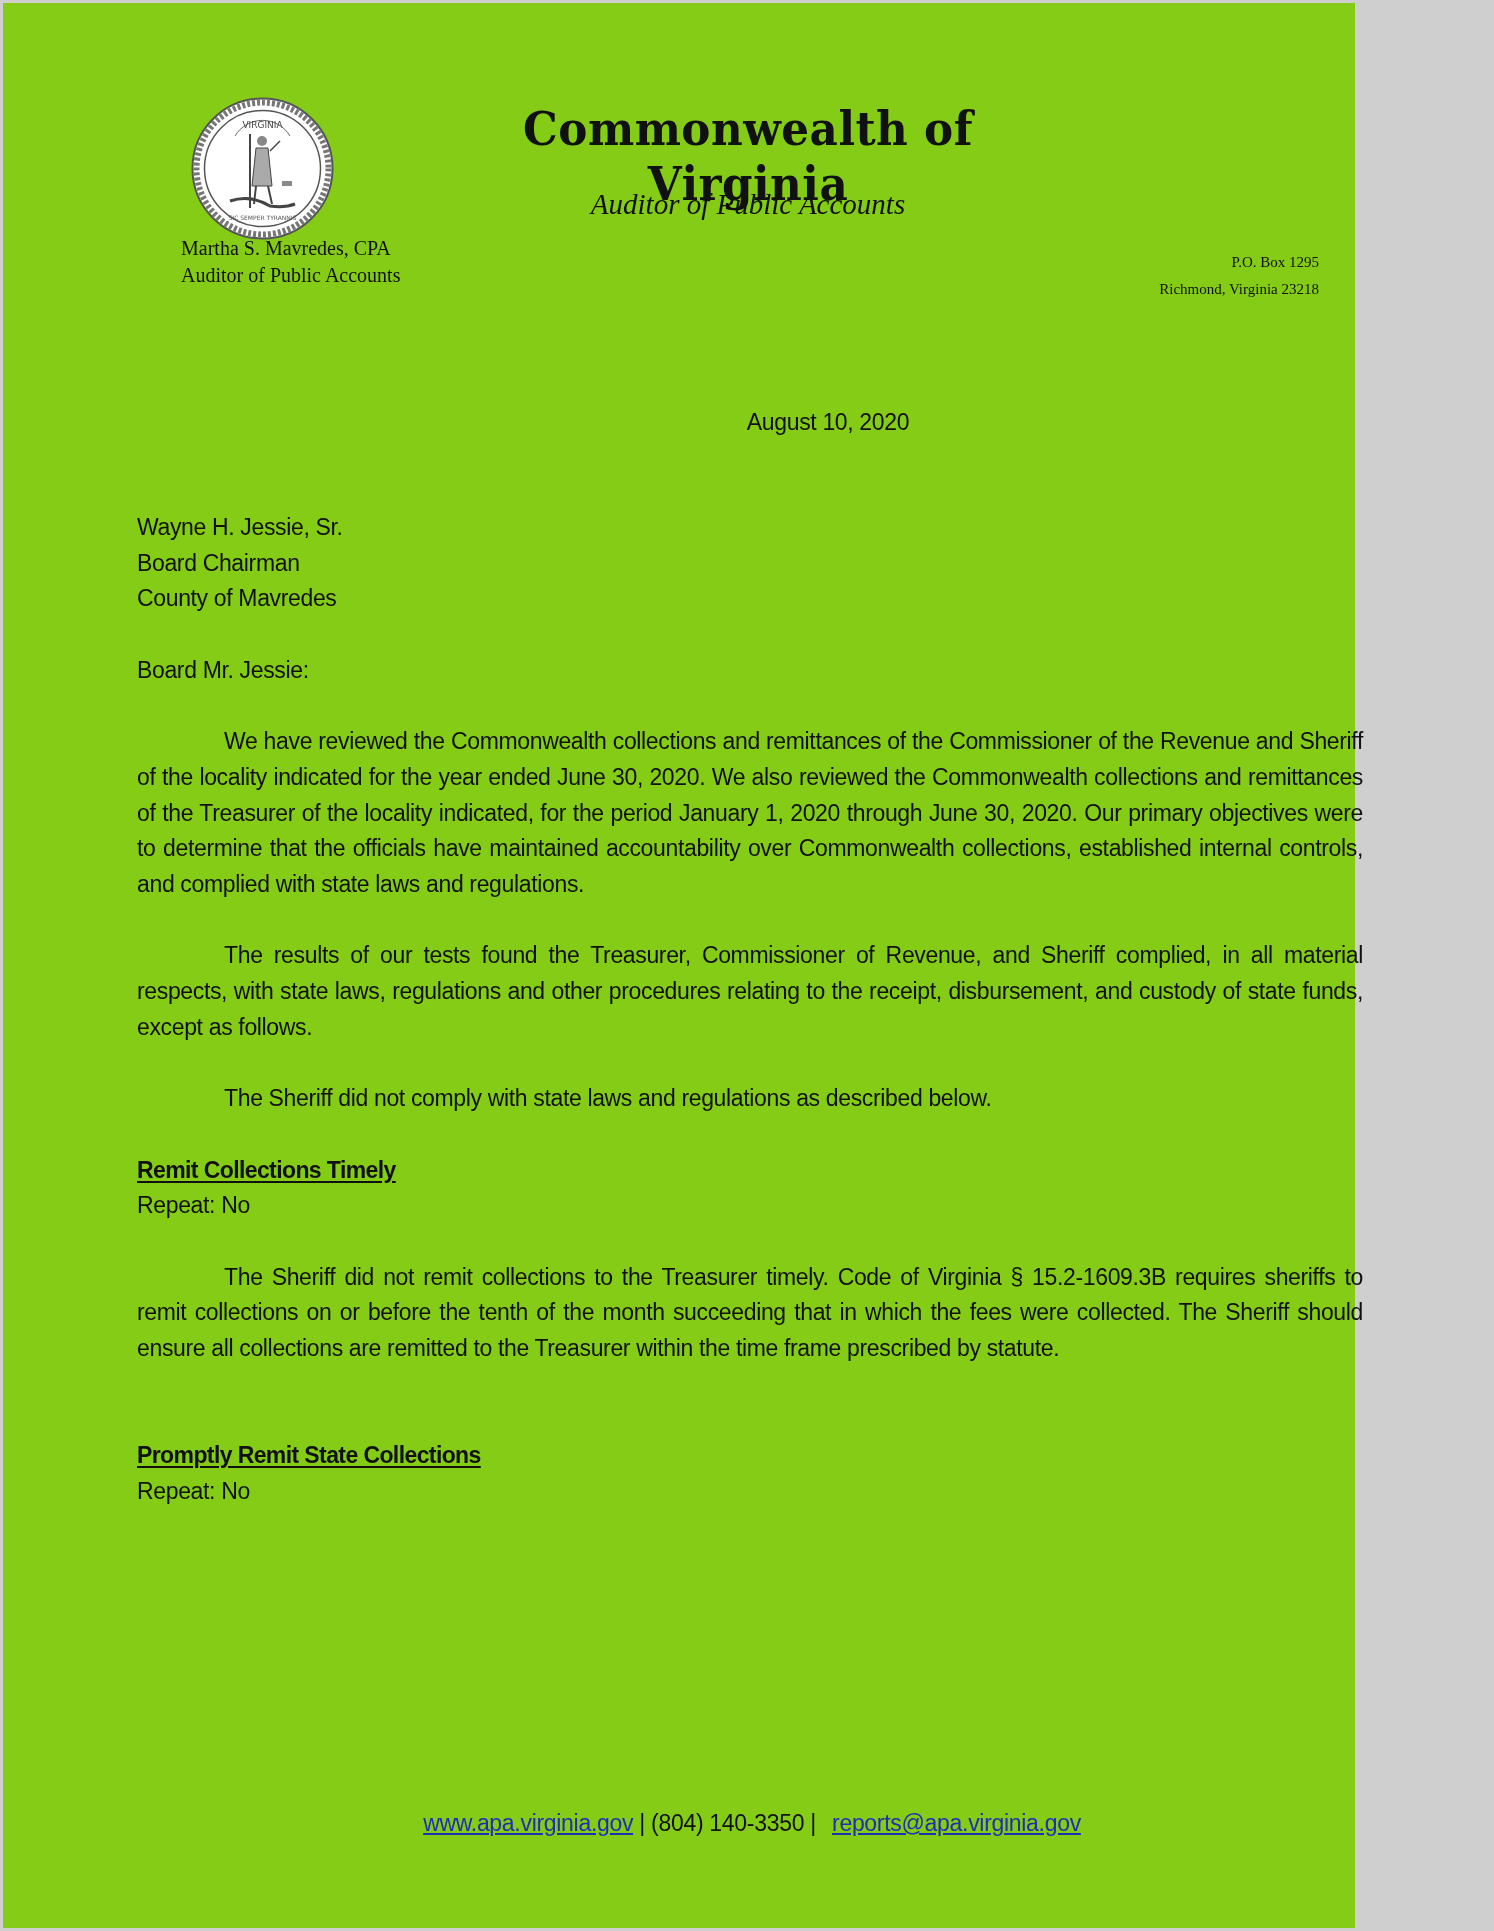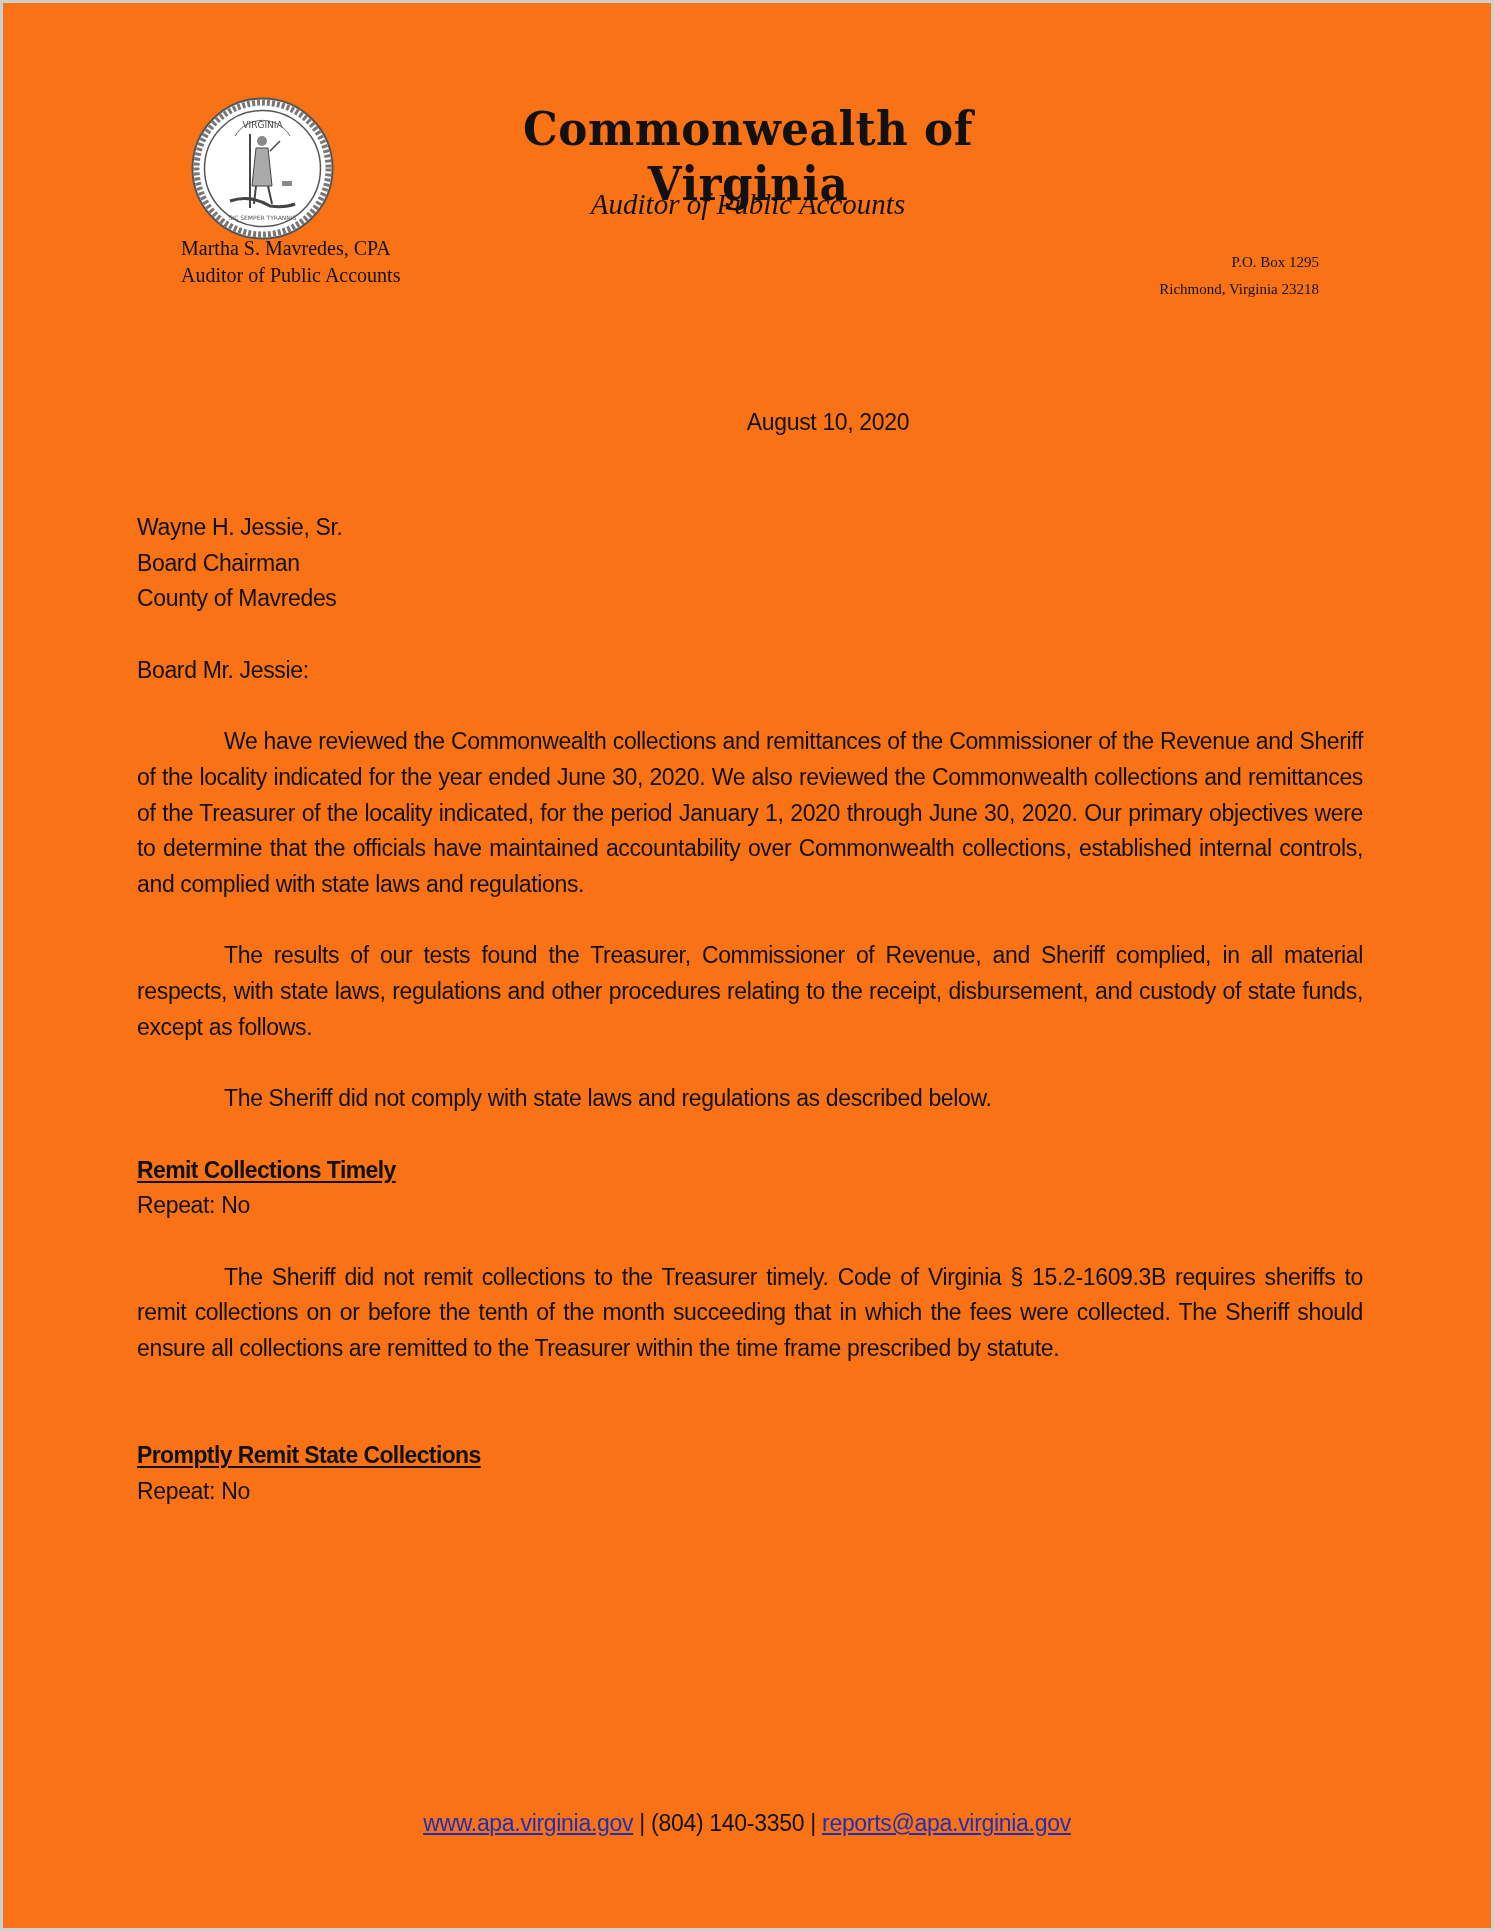--- a/index.html
+++ b/index.html
@@ -1,22 +1,22 @@
 <!DOCTYPE html>
 <html><head>
 <meta charset="utf-8">
 <style>
   html, body { margin: 0; padding: 0; }
   body {
     width: 1494px; height: 1931px; background: #cfcfcf;
     position: relative; overflow: hidden;
   }
   .page {
-    position: absolute; left: 3px; top: 3px; width: 1488px; height: 1925px;
-    background: #f97316;
+    position: absolute; left: 3px; top: 3px; width: 1352px; height: 1925px;
+    background: #84cc16;
   }
   .abs { position: absolute; }
   .serif { font-family: "Liberation Serif", "DejaVu Serif", serif; color: #111; }
   .body-text {
     font-family: "Liberation Sans", "DejaVu Sans", sans-serif;
     color: #111; font-size: 23px; letter-spacing: -0.35px; line-height: 35.7px;
   }
   .seal { left: 187px; top: 93px; width: 145px; height: 145px; }
   .title {
     left: 430px; top: 98px; width: 630px; text-align: center;
@@ -35,21 +35,21 @@
   .content p { margin: 0; }
   .indent { text-indent: 87px; }
   .justify { text-align: justify; text-align-last: left; }
   .gap { height: 35.7px; }
   .heading { font-weight: bold; text-decoration: underline; text-underline-offset: 3px; letter-spacing: -0.6px; }
   .footer {
     left: 0; width: 1488px; top: 1807px; text-align: center;
     font-family: "Liberation Sans", "DejaVu Sans", sans-serif; font-size: 23px; color: #111;
     letter-spacing: -0.3px;
   }
-  .footer a { color: #1f2fb5; text-decoration: underline; }
+  .footer a { color: #1f2fb5; text-decoration: underline; margin-left: 10px; }
 </style>
 </head>
 <body>
 
 <div class="page">
 
   <div class="abs seal">
     <svg width="145" height="145" viewBox="0 0 145 145">
       <circle cx="72.5" cy="72.5" r="70" fill="#fff" stroke="#555" stroke-width="2"></circle>
       <circle cx="72.5" cy="72.5" r="66" fill="none" stroke="#777" stroke-width="6" stroke-dasharray="3 2"></circle>

